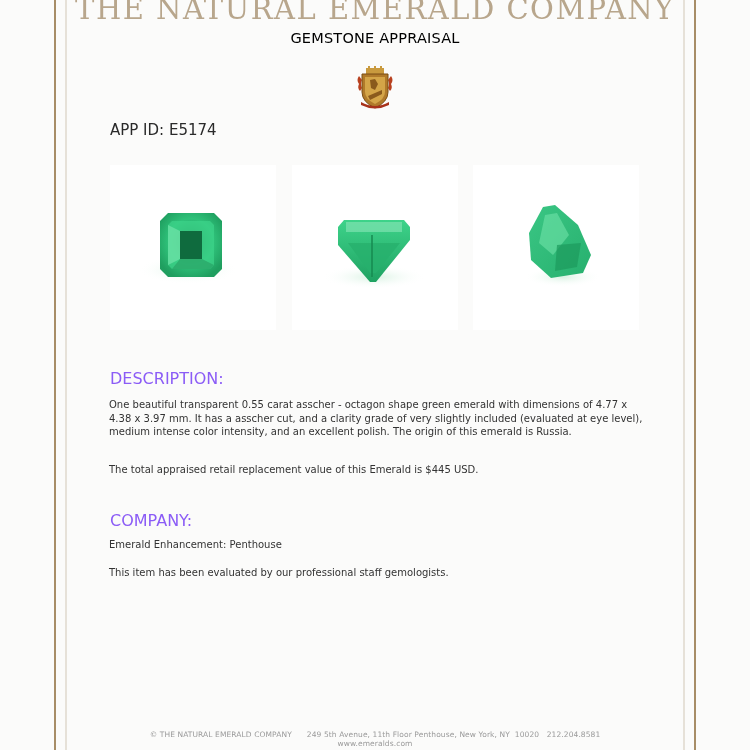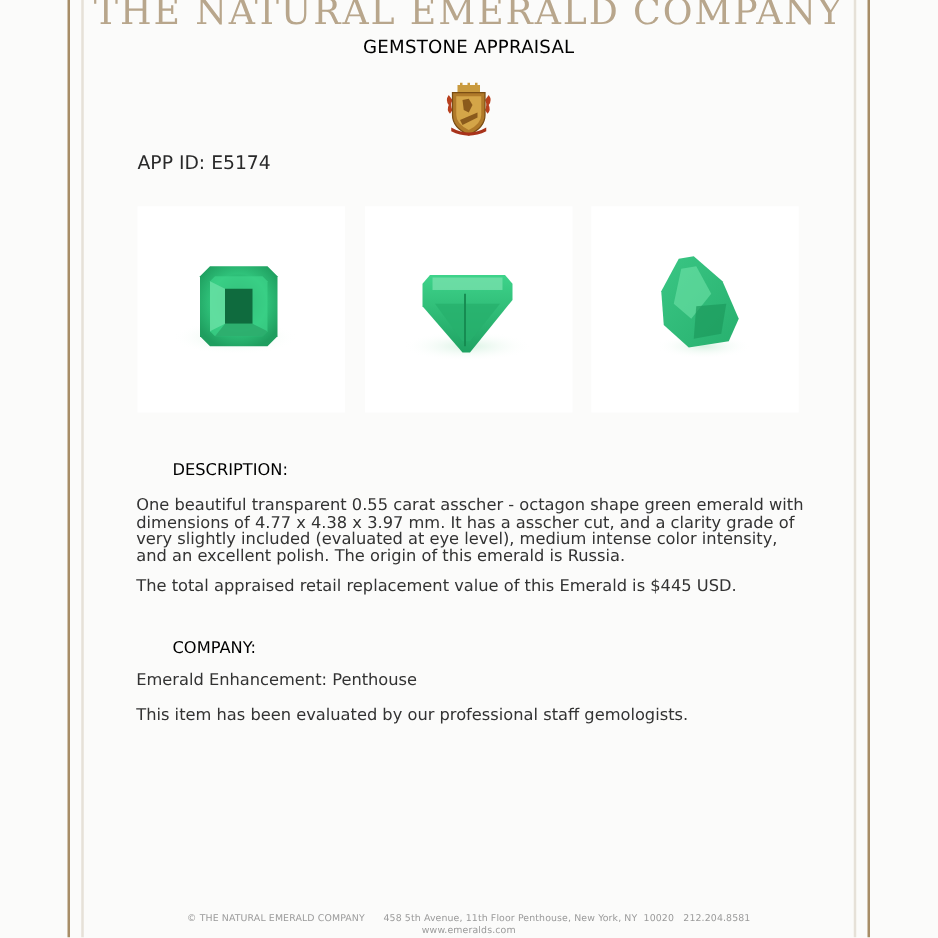--- a/index.html
+++ b/index.html
@@ -58,25 +58,25 @@
     width: 166px; height: 165px;
     background: #ffffff;
   }
   .gem-box svg { position: absolute; left: 0; top: 0; }
   .gem-box.b1 { left: 110px; }
   .gem-box.b2 { left: 292px; }
   .gem-box.b3 { left: 473px; }
 
   .section-label {
     position: absolute; left: 110px;
-    font-size: 13px; color: #000000; margin-left: 28px;
+    font-size: 16px; color: #8b5cf6;
   }
   .para {
     position: absolute; left: 109px; width: 535px;
-    font-size: 13px; line-height: 13.5px; color: #333;
+    font-size: 10px; line-height: 13.5px; color: #333;
   }
   .footer {
     position: absolute; left: 0; right: 0;
     text-align: center;
     font-size: 7.5px; color: #9a9a9a;
     letter-spacing: 0.1px;
     white-space: pre;
   }
 </style>
 </head>
@@ -162,14 +162,14 @@
 </div>
 
 <div class="section-label" style="top:369px;">DESCRIPTION:</div>
 <div class="para" style="top:398px;">One beautiful transparent 0.55 carat asscher - octagon shape green emerald with dimensions of 4.77 x 4.38 x 3.97 mm. It has a asscher cut, and a clarity grade of very slightly included (evaluated at eye level), medium intense color intensity, and an excellent polish. The origin of this emerald is Russia.</div>
 <div class="para" style="top:463px;">The total appraised retail replacement value of this Emerald is $445 USD.</div>
 
 <div class="section-label" style="top:511px;">COMPANY:</div>
 <div class="para" style="top:538px;">Emerald Enhancement: Penthouse</div>
 <div class="para" style="top:566px;">This item has been evaluated by our professional staff gemologists.</div>
 
-<div class="footer" style="top:730px;">© THE NATURAL EMERALD COMPANY      458 5th Avenue, 11th Floor Penthouse, New York, NY  10020   212.204.8581</div>
+<div class="footer" style="top:730px;">© THE NATURAL EMERALD COMPANY      249 5th Avenue, 11th Floor Penthouse, New York, NY  10020   212.204.8581</div>
 <div class="footer" style="top:739px;">www.emeralds.com</div>
 
 </body></html>

